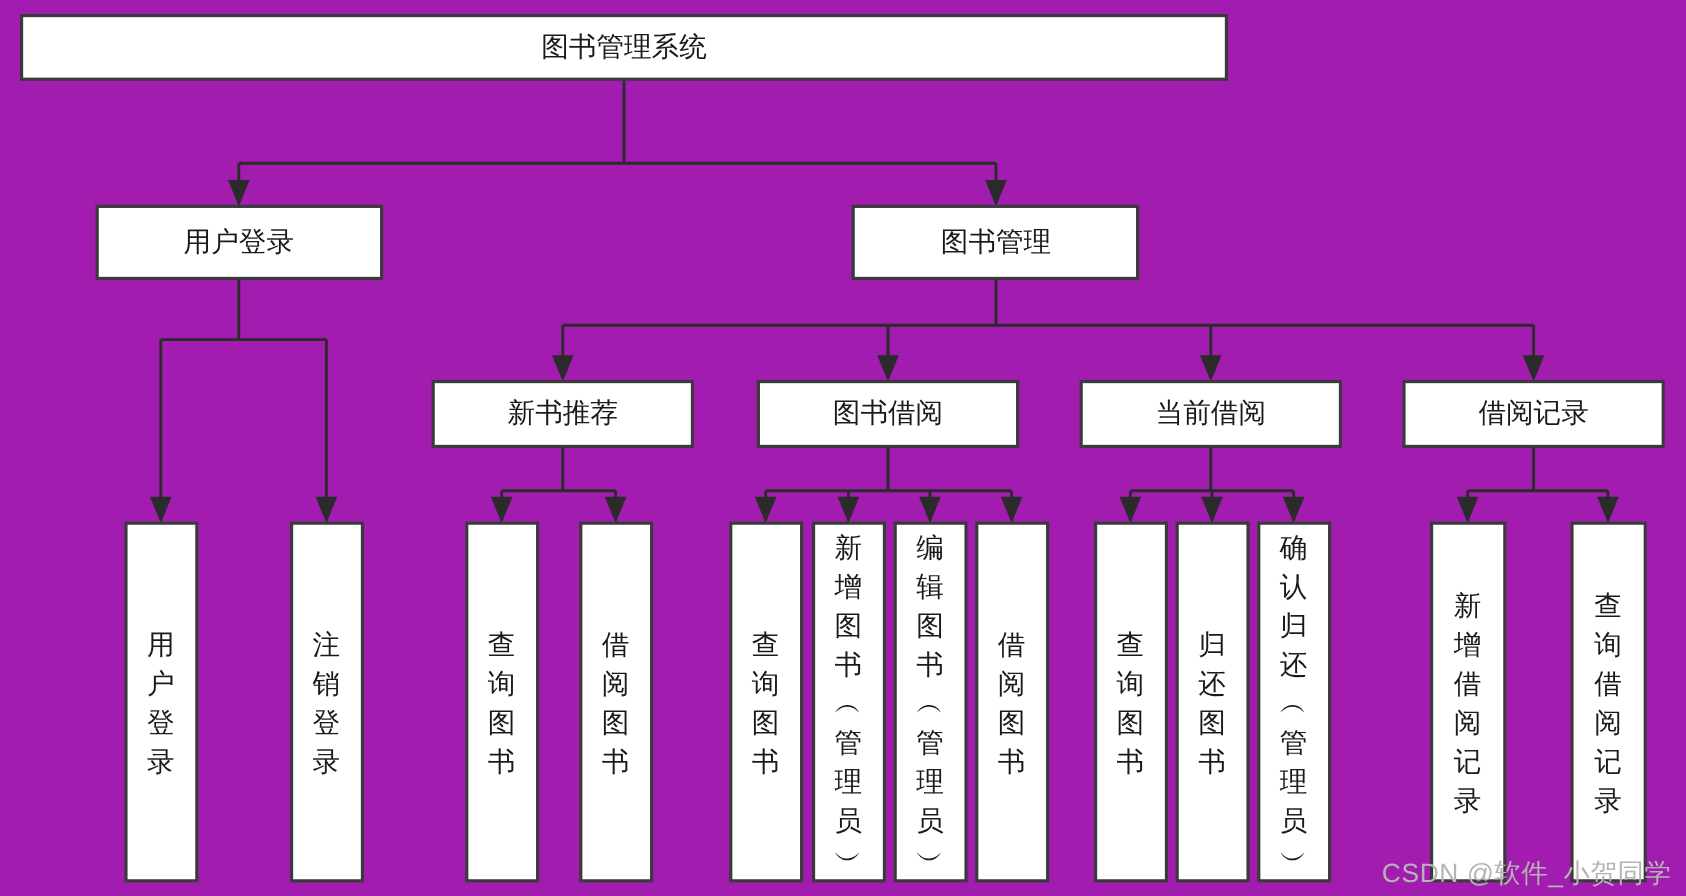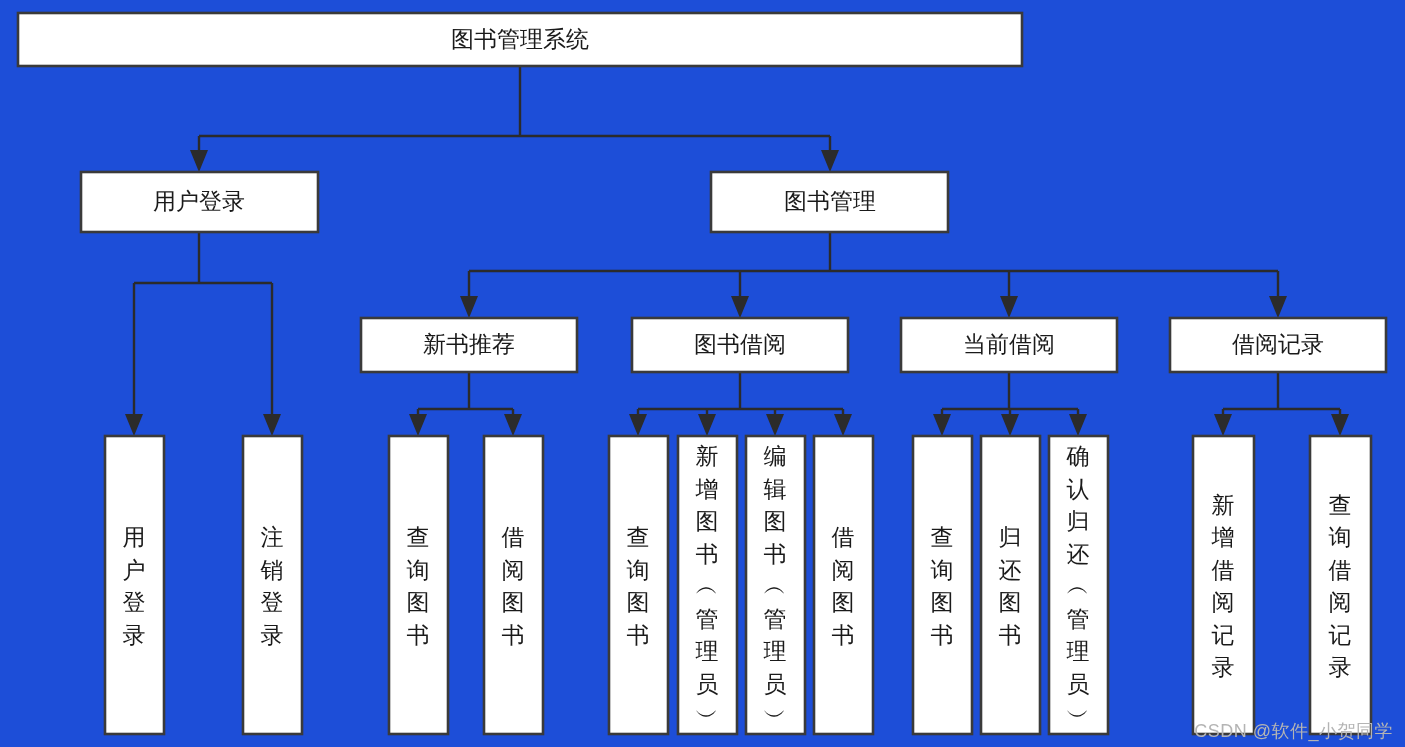--- a/index.html
+++ b/index.html
@@ -7,21 +7,21 @@
     padding: 0;
     background: #ffffff;
   }
   body {
     font-family: "Liberation Sans", "DejaVu Sans", sans-serif;
   }
   #diagram-root {
     position: relative;
     width: 1405px;
     height: 747px;
-    background: #1d4ed8;
+    background: #a21caf;
     overflow: hidden;
   }
   svg#tree-svg {
     position: absolute;
     left: 0;
     top: 0;
     width: 1405px;
     height: 747px;
   }
   .node-box {
@@ -50,21 +50,21 @@
     font-family: "Liberation Sans", "DejaVu Sans", sans-serif;
     font-size: 23px;
     fill: #1a1a1a;
     text-anchor: middle;
   }
   .watermark-text {
     position: absolute;
     right: 12px;
     bottom: 4px;
     font-family: "Liberation Sans", "DejaVu Sans", sans-serif;
-    font-size: 18px;
+    font-size: 22px;
     color: #b4b4b4;
     white-space: nowrap;
     letter-spacing: 0.5px;
   }
 </style>
 </head>
 <body>
 
 <div id="diagram-root">
 

